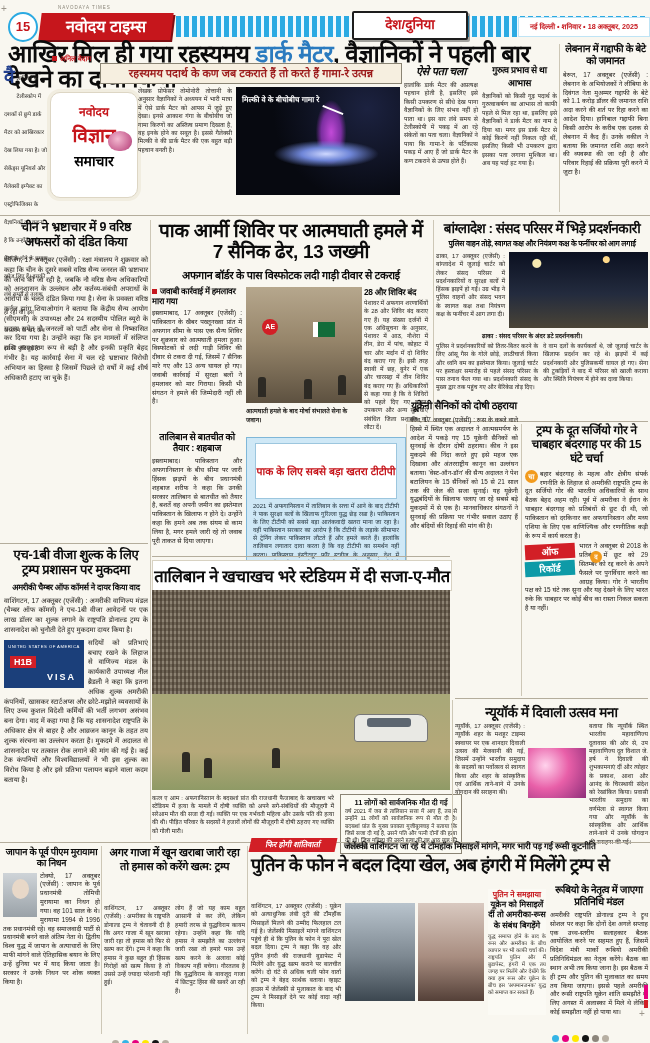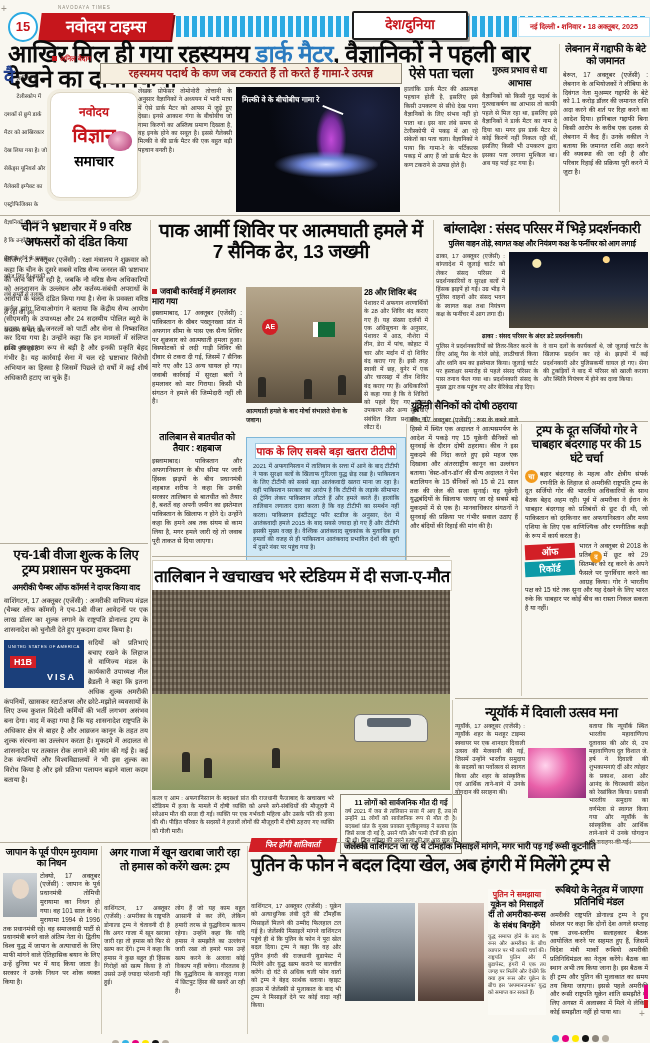--- a/index.html
+++ b/index.html
@@ -34,21 +34,21 @@
   .leadhead .hl-blue{color:#2b7bbf;}
   .strip{left:100px;top:63px;width:300px;height:19px;border:1px solid #8a8474;background:#f6efe0;
         color:#9c1b1b;font-weight:800;font-size:11px;line-height:18px;text-align:center;}
   .badge{left:50px;top:92px;width:86px;height:104px;background:#fff;border:1px solid #ddd6c4;
         border-radius:10px;text-align:center;box-shadow:0 0 0 3px #f1ede0;}
   .badge .b1{color:#c6161c;font-weight:900;font-size:12px;margin-top:10px;}
   .badge .b2{color:#c6161c;font-weight:900;font-size:19px;margin-top:2px;}
   .badge .b3{color:#000000;font-weight:900;font-size:14px;margin-top:3px;}
   .brain{position:absolute;right:5px;top:38px;width:24px;height:20px;border-radius:50% 50% 45% 45%;
         background:radial-gradient(circle at 40% 40%,#f3b9d0,#c75f90 70%,#8c3b66);}
-  .galaxy{left:236px;top:87px;width:164px;height:125px;
+  .galaxy{left:236px;top:87px;width:164px;height:108px;
         background:radial-gradient(ellipse 70px 18px at 55% 62%,#cfd8ff 0%,#6f86d8 35%,rgba(20,24,48,0) 75%),
                    radial-gradient(ellipse 18px 38px at 58% 42%,#c24ad8 0%,#7b2ea0 55%,rgba(10,8,20,0) 85%),
                    radial-gradient(circle at 80% 20%,#1c2240 0%,#070910 60%),#05060d;}
   .galaxy .lbl{position:absolute;left:6px;top:8px;width:78px;color:#fff;font-weight:900;font-size:7.5px;line-height:1.25;}
   .galaxy .arrow{position:absolute;left:86px;top:22px;width:22px;height:1.5px;background:#fff;transform:rotate(22deg);}
   
   .ph-soldier{background:linear-gradient(180deg,#b6a78d 0%,#97866b 45%,#5d5140 100%);}
   .ph-soldier .flag{position:absolute;left:58%;top:30%;width:22px;height:15px;background:linear-gradient(90deg,#fff 25%,#136c3a 25%);}
   .ph-soldier .ae{position:absolute;left:14%;top:28%;width:16px;height:16px;border-radius:50%;background:#d21f26;color:#fff;font-size:7px;font-weight:900;text-align:center;line-height:16px;}
   .ph-night{background:radial-gradient(circle at 20% 15%,#f7e9b0 0 4px,rgba(0,0,0,0) 5px),
@@ -62,21 +62,21 @@
   .fig{position:absolute;width:8px;height:20px;background:#2d2a24;border-radius:3px 3px 0 0;}
   .ph-diwali{background:radial-gradient(circle at 30% 35%,#ffd3ec 0%,#e85fa8 45%,#8e2f7a 100%);}
   .ph-portrait{background:linear-gradient(180deg,#cfd4d8 0%,#9aa2a8 100%);}
   .ph-portrait:before{content:"";position:absolute;left:25%;top:15%;width:50%;height:45%;border-radius:50%;background:#e8d8c8;}
   .ph-suit{background:linear-gradient(180deg,#b9c4cd 0%,#7d8891 55%,#3c4750 100%);}
   .ph-suit2{background:linear-gradient(180deg,#d9c9c0 0%,#a88d80 55%,#544038 100%);}
   .cap{font-size:6.2px;font-weight:700;color:#1d1b18;}
   
   .ttp{left:246px;top:437px;width:158px;height:122px;background:#cfe8f6;border:1px solid #7fb7d8;}
   .ttp .pill{margin:5px 8px 3px 8px;background:#fff;border:1px solid #9cc6de;color:#c6161c;
-        font-weight:900;font-size:10.5px;text-align:center;padding:0 0;}
+        font-weight:900;font-size:10.5px;text-align:center;padding:20px 0;}
   .ttp .tb{margin:0 6px;font-size:6px;line-height:1.35;text-align:justify;color:#20303a;}
   
   .offrec{float:left;width:50px;margin:2px 4px 2px 0;text-align:center;}
   .offrec .r1{background:#d21f26;color:#fff;font-weight:900;font-size:9.5px;padding:1px 0;transform:rotate(-3deg);}
   .offrec .r2{background:#0e9aa7;color:#fff;font-weight:900;font-size:9.5px;padding:1px 0;margin-top:2px;transform:rotate(-3deg);}
   .offrec .rc{position:absolute;margin-left:40px;margin-top:-8px;width:12px;height:12px;border-radius:50%;
         background:#f29b1d;color:#fff;font-size:6.5px;font-weight:900;line-height:12px;}
   
   .h1bimg{float:left;width:80px;height:48px;margin:2px 4px 2px 0;background:#1b3f7a;border:1px solid #0e2käll;position:relative;}
   .h1bimg .t{color:#fff;font-size:4.2px;text-align:center;padding-top:4px;letter-spacing:.5px;}
@@ -133,21 +133,21 @@
   <div class="abs strip">रहस्यमय पदार्थ के कण जब टकराते हैं तो करते हैं गामा-रे उत्पन्न</div>
 
   <div class="abs bt" style="left:138px;top:87px;width:94px;height:126px;font-size:6.1px;">लेखक प्रोफेसर तोमोनोरी तोत्तानी के अनुसार वैज्ञानिकों ने अध्ययन में भारी मात्रा में ऐसे डार्क मैटर को आपस में जुड़े हुए देखा। इनसे आकाश गंगा के बीचोबीच जो गामा किरणों का अस्तित्व प्रमाण दिखता है, वह इनके होने का सबूत है। इससे गैलेक्सी मिल्की वे की डार्क मैटर की एक बहुत बड़ी पहचान बनती है।</div>
 
   <div class="abs galaxy">
     <div class="lbl">मिल्की वे के बीचोबीच गामा रे</div>
     <div class="arrow"></div>
   </div>
 
   <div class="abs" style="left:404px;top:63px;width:74px;">
-    <div class="hd ctr" style="font-size:14px;">ऐसे पता चला</div>
+    <div class="hd ctr" style="font-size:11px;font-style:italic;">ऐसे पता चला</div>
     <div class="bt" style="margin-top:3px;font-size:6.1px;">हालांकि डार्क मैटर की अप्रत्यक्ष पहचान होती है, इसलिए इसे किसी उपकरण से सीधे देख पाना वैज्ञानिकों के लिए संभव नहीं हो पाता था। इस बार लंबे समय से टेलीस्कोपी में पकड़ में आ रहे संकेतों का पता चला। वैज्ञानिकों ने पाया कि गामा-रे के पर्टिकल्स पकड़ में आए हैं जो डार्क मैटर के कण टकराने से उत्पन्न होते हैं।</div>
   </div>
   <div class="abs" style="left:482px;top:63px;width:75px;">
     <div class="hd ctr" style="font-size:9px;">गुरुत्व प्रभाव से था आभास</div>
     <div class="bt" style="margin-top:3px;font-size:6.1px;">वैज्ञानिकों को किसी गूढ़ पदार्थ के गुरुत्वाकर्षण का आभास तो काफी पहले से मिल रहा था, इसलिए इसे वैज्ञानिकों ने डार्क मैटर का नाम दे दिया था। मगर इस डार्क मैटर से कोई किरणें नहीं निकल रही थीं, इसलिए किसी भी उपकरण द्वारा इसका पता लगाना मुश्किल था। अब यह पर्दा हट गया है।</div>
   </div>
 
   <div class="vl" style="left:559px;top:44px;height:168px;"></div>
   <div class="abs" style="left:563px;top:43px;width:85px;">
     <div class="hd ctr" style="font-size:10px;line-height:1.2;">लेबनान में गद्दाफी के बेटे को जमानत</div>
@@ -156,20 +156,21 @@
 
   <div class="hl" style="left:0;top:215px;width:650px;"></div>
 
   <div class="abs" style="left:4px;top:220px;width:144px;">
     <div class="hd ctr" style="font-size:12.5px;line-height:1.2;">चीन ने भ्रष्टाचार में 9 वरिष्ठ अफसरों को दंडित किया</div>
     <div class="bt2" style="margin-top:5px;height:240px;">बीजिंग, 17 अक्तूबर (एजेंसी) : रक्षा मंत्रालय ने शुक्रवार को कहा कि चीन के दूसरे सबसे वरिष्ठ सैन्य जनरल की भ्रष्टाचार की जांच की जा रही है, जबकि नौ वरिष्ठ सैन्य अधिकारियों को अनुशासन के उल्लंघन और कर्तव्य-संबंधी अपराधों के आरोपों के चलते दंडित किया गया है। सेना के प्रवक्ता वरिष्ठ कर्नल झांग शियाओगांग ने बताया कि केंद्रीय सैन्य आयोग (सीएमसी) के उपाध्यक्ष और 24 सदस्यीय पोलित ब्यूरो के सदस्य समेत नौ जनरलों को पार्टी और सेना से निष्कासित कर दिया गया है। उन्होंने कहा कि इन मामलों में संलिप्त राशि असाधारण रूप से बड़ी है और इनकी प्रकृति बेहद गंभीर है। यह कार्रवाई सेना में चल रहे भ्रष्टाचार विरोधी अभियान का हिस्सा है जिसमें पिछले दो वर्षों में कई शीर्ष अधिकारी हटाए जा चुके हैं।</div>
   </div>
   <div class="vl" style="left:150px;top:220px;height:620px;"></div>
 
   <div class="abs hd ctr" style="left:152px;top:221px;width:278px;font-size:19px;line-height:1.1;">पाक आर्मी शिविर पर आत्मघाती हमले में 7 सैनिक ढेर, 13 जख्मी</div>
+  <div class="abs hd ctr" style="left:152px;top:267px;width:278px;font-size:10.8px;">अफगान बॉर्डर के पास विस्फोटक लदी गाड़ी दीवार से टकराई</div>
   <div class="abs" style="left:152px;top:286px;width:90px;">
     <div class="hd" style="font-size:8.4px;line-height:1.2;"><span class="redsq"></span><span>जवाबी कार्रवाई में हमलावर मारा गया</span></div>
     <div class="bt" style="margin-top:3px;height:120px;">इस्लामाबाद, 17 अक्तूबर (एजेंसी) : पाकिस्तान के खैबर पख्तूनख्वा प्रांत में अफगान सीमा के पास एक सैन्य शिविर पर शुक्रवार को आत्मघाती हमला हुआ। विस्फोटकों से लदी गाड़ी शिविर की दीवार से टकरा दी गई, जिसमें 7 सैनिक मारे गए और 13 अन्य घायल हो गए। जवाबी कार्रवाई में सुरक्षा बलों ने हमलावर को मार गिराया। किसी भी संगठन ने हमले की जिम्मेदारी नहीं ली है।</div>
   </div>
   <div class="abs ph-soldier" style="left:246px;top:287px;width:116px;height:116px;">
     <div class="flag"></div>
     <div class="ae">AE</div>
     <div class="fig" style="left:12px;bottom:6px;"></div>
     <div class="fig" style="left:58px;bottom:4px;"></div>
     <div class="fig" style="left:92px;bottom:8px;"></div>

